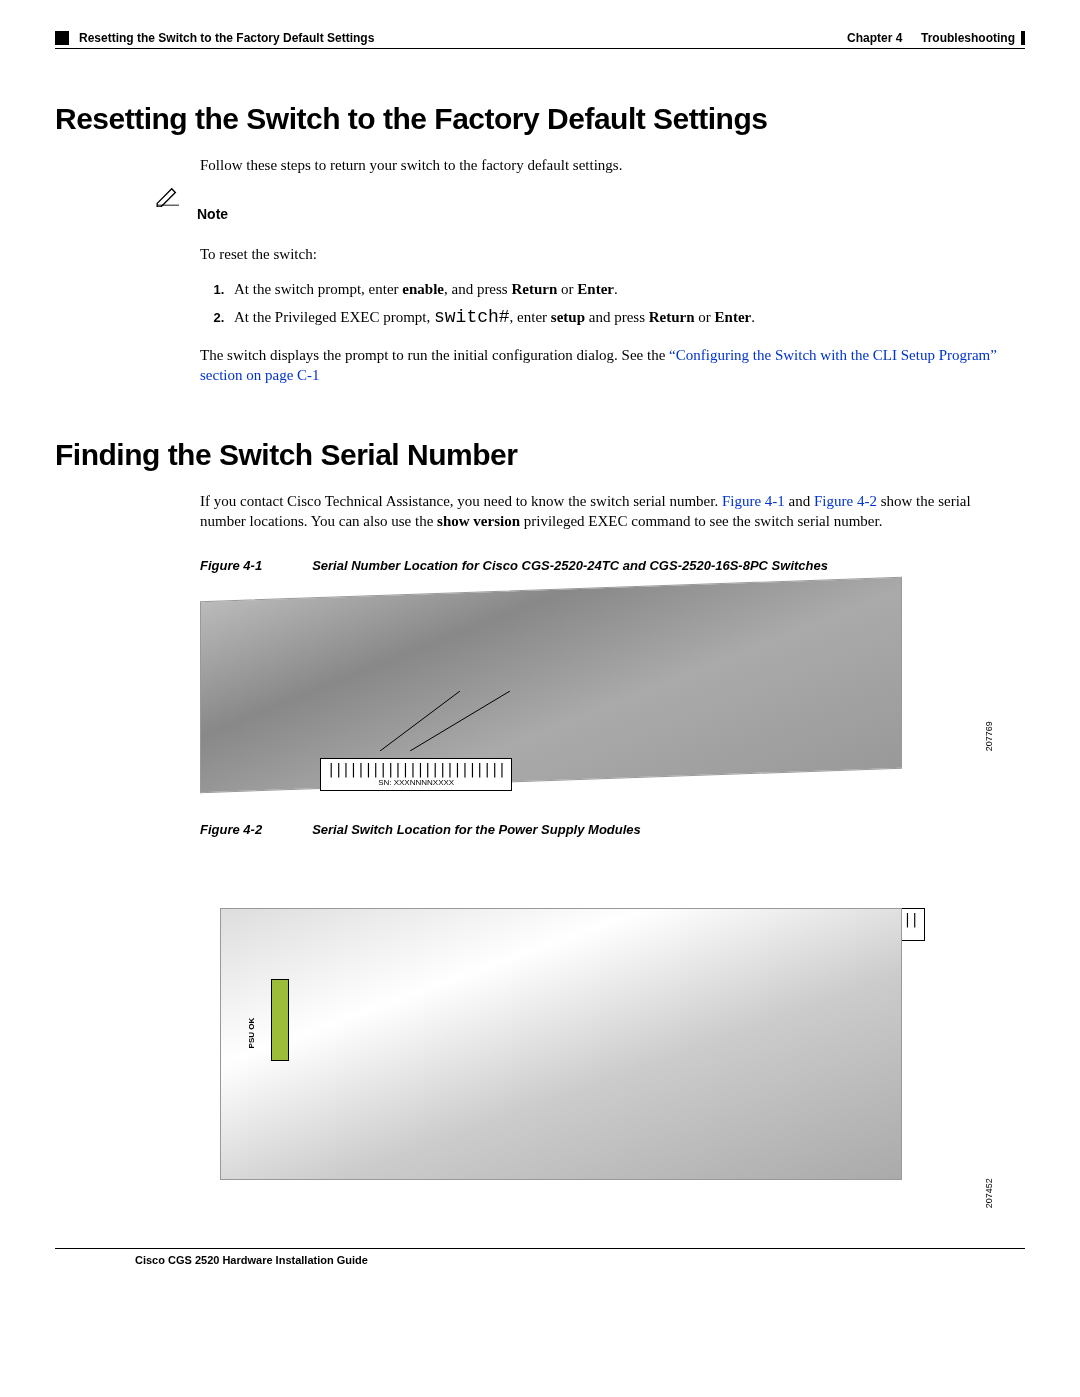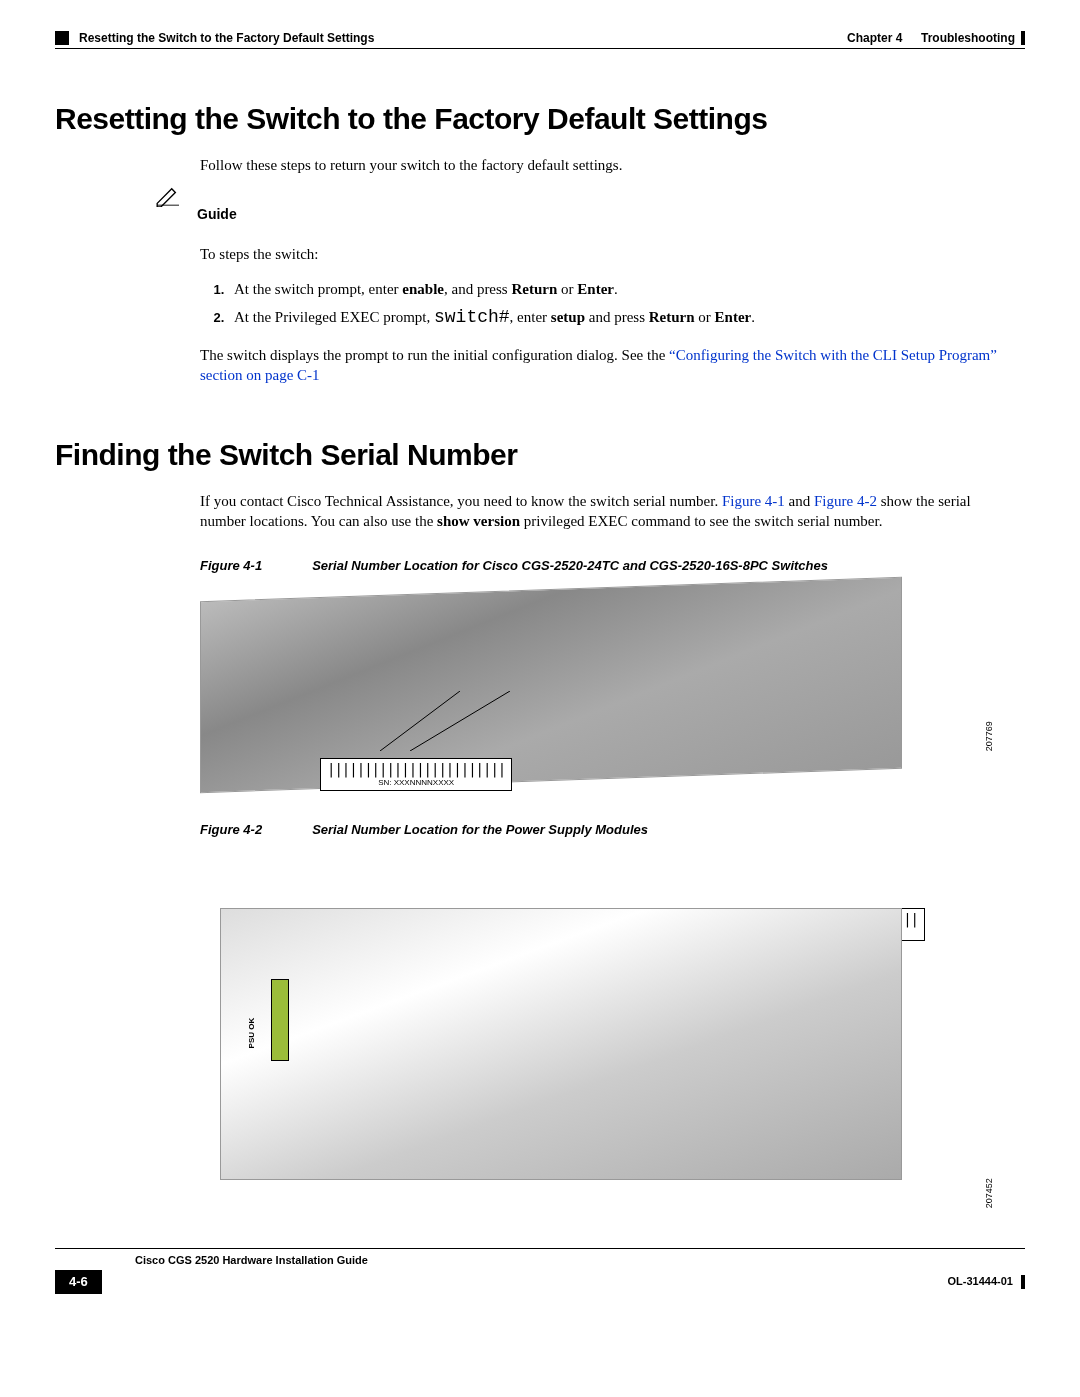--- a/index.html
+++ b/index.html
@@ -239,24 +239,24 @@
 
 <h1>Resetting the Switch to the Factory Default Settings</h1>
 
 <p class="body-text">Follow these steps to return your switch to the factory default settings.</p>
 
 <div class="note-row">
   <svg class="note-icon" viewBox="0 0 30 22">
     <path d="M2 18 L18 2 L22 6 L6 22 L2 22 Z" fill="none" stroke="#000" stroke-width="1.5"></path>
     <line x1="2" y1="20" x2="26" y2="20" stroke="#000" stroke-width="1"></line>
   </svg>
-  <span class="note-label">Guide</span>
-</div>
-
-<p class="body-text" style="margin-top:20px">To steps the switch:</p>
+  <span class="note-label">Note</span>
+</div>
+
+<p class="body-text" style="margin-top:20px">To reset the switch:</p>
 
 <div class="body-text">
   <ol class="steps">
     <li>
       <span>At the switch prompt, enter </span><b>enable</b><span>, and press </span><b>Return</b><span> or </span><b>Enter</b><span>.</span>
     </li>
     <li>
       <span>At the Privileged EXEC prompt, </span><code>switch#</code><span>, enter </span><b>setup</b><span> and press </span><b>Return</b><span> or </span><b>Enter</b><span>.</span>
     </li>
   </ol>
@@ -285,21 +285,21 @@
   </div>
   <svg style="position:absolute; left:180px; bottom:30px; width:140px; height:60px;">
     <line x1="0" y1="60" x2="80" y2="0" stroke="#000" stroke-width="1"></line>
     <line x1="30" y1="60" x2="130" y2="0" stroke="#000" stroke-width="1"></line>
   </svg>
   <span class="img-id" style="right:-10px; bottom:60px;">207769</span>
 </div>
 
 <div class="figure-caption" style="margin-top:40px">
   <span>Figure 4-2</span>
-  <span>Serial Number Location for the Power Supply Modules</span>
+  <span>Serial Switch Location for the Power Supply Modules</span>
 </div>
 
 <div class="figure-box" style="height:300px">
   <div class="sn-label" style="right:60px; top:0px;">
     <span class="barcode">||||||||||||||||||||||||</span>
     <span>SN: XXXNNNNXXXX</span>
   </div>
   <svg style="position:absolute; right:120px; top:30px; width:140px; height:100px;">
     <line x1="140" y1="0" x2="20" y2="100" stroke="#000" stroke-width="1"></line>
     <line x1="100" y1="0" x2="60" y2="100" stroke="#000" stroke-width="1"></line>
@@ -315,20 +315,13 @@
       <div class="psu-text">
         <span>PSU OK</span>
       </div>
     </div>
   </div>
   <span class="img-id" style="right:-10px; bottom:30px;">207452</span>
 </div>
 
 <div class="footer-rule">
   <div class="footer-row1">Cisco CGS 2520 Hardware Installation Guide</div>
-  <div class="footer-row2">
-    <span class="page-num-box">4-6</span>
-    <span class="doc-id">
-      <span>OL-31444-01</span>
-      <span class="black-bar"></span>
-    </span>
-  </div>
 </div>
 
 </body></html>

